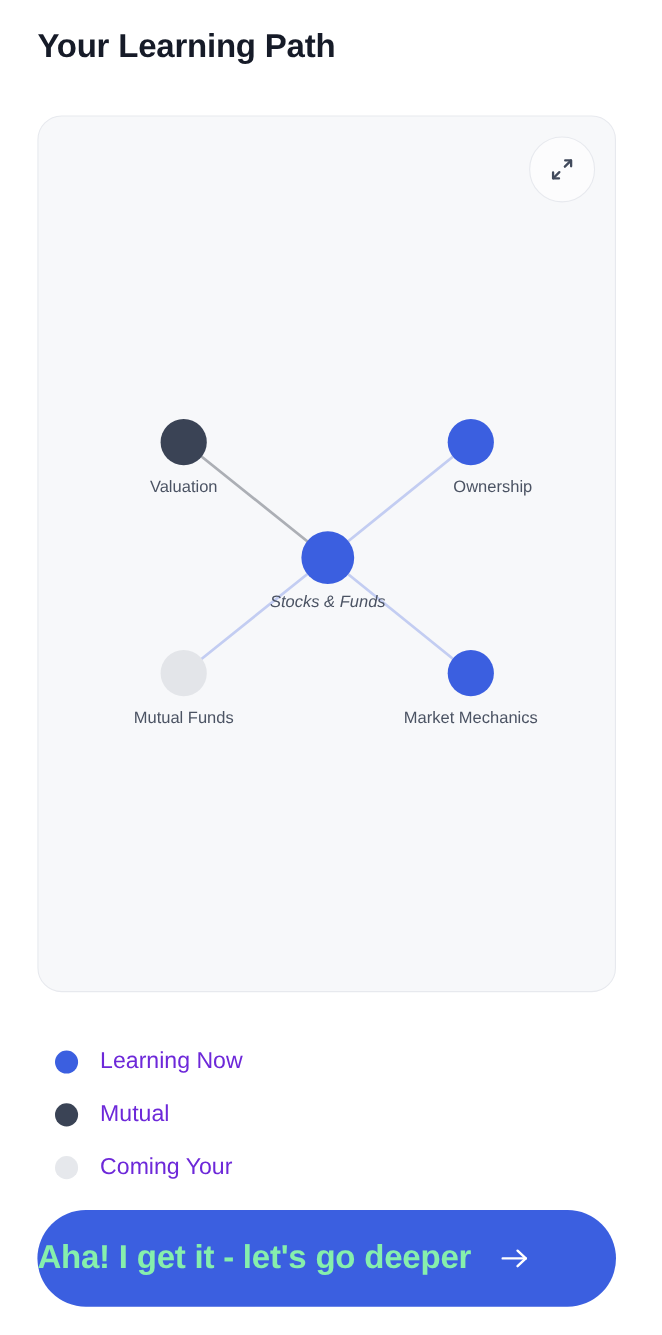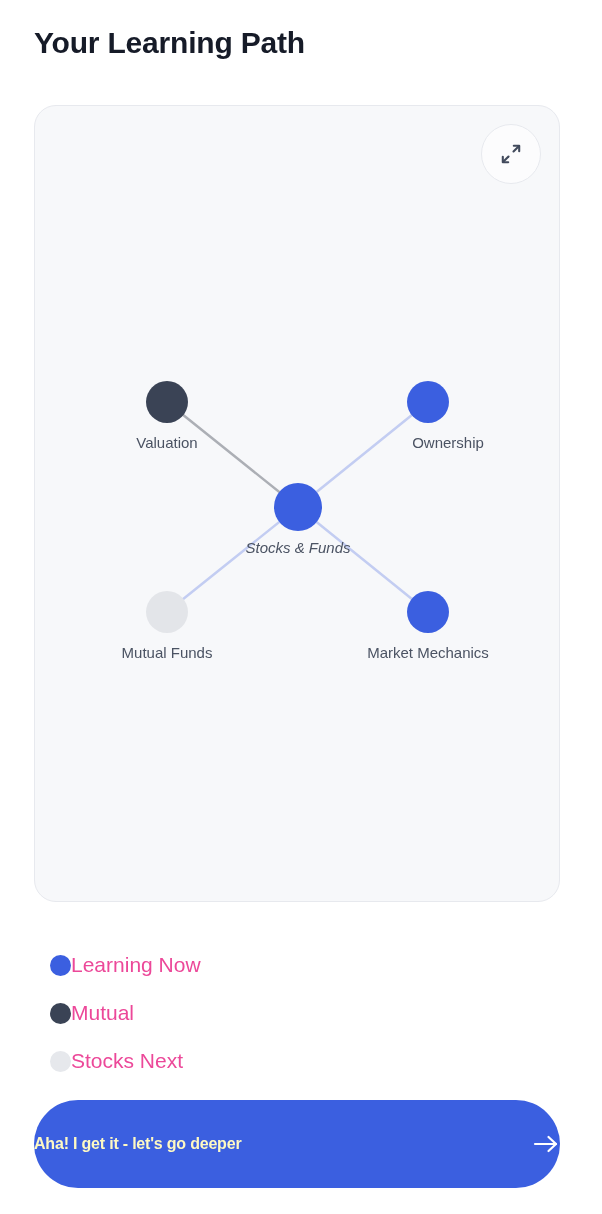--- a/index.html
+++ b/index.html
@@ -107,43 +107,44 @@
     align-items: center;
     height: 48px;
   }
   .legend-dot {
     width: 21px;
     height: 21px;
     border-radius: 50%;
     flex: 0 0 auto;
   }
   .legend-label {
+    margin-left: 20px;
     font-size: 21px;
-    color: #ec4899;
+    color: #6d28d9;
     white-space: nowrap;
   }
 
   
   .cta-button {
     position: absolute;
     left: 34px;
     top: 1100px;
     width: 526px;
     height: 88px;
     border: none;
     border-radius: 44px;
     background: #3B5FE0;
-    color: #fef9c3;
+    color: #86efac;
     font-family: "Liberation Sans", sans-serif;
-    font-size: 16px;
+    font-size: 30px;
     font-weight: bold;
     letter-spacing: -0.2px;
     display: flex;
     align-items: center;
-    justify-content: space-between;
+    justify-content: flex-start;
     gap: 26px;
     cursor: pointer;
     box-sizing: border-box;
     padding: 0;
   }
   .cta-arrow { display: flex; align-items: center; }
 </style>
 </head>
 <body>
 
@@ -191,21 +192,21 @@
       <div class="legend-row">
         <span class="legend-dot" style="background: rgb(59, 95, 224);"></span>
         <span class="legend-label">Learning Now</span>
       </div>
       <div class="legend-row">
         <span class="legend-dot" style="background: rgb(58, 67, 85);"></span>
         <span class="legend-label">Mutual</span>
       </div>
       <div class="legend-row">
         <span class="legend-dot" style="background: rgb(230, 232, 236);"></span>
-        <span class="legend-label">Stocks Next</span>
+        <span class="legend-label">Coming Your</span>
       </div>
     </div>
 
   <button class="cta-button" style="background: rgb(59, 95, 224);">
     <span>Aha! I get it - let's go deeper</span>
     <span class="cta-arrow">
       <svg width="28" height="24" viewBox="0 0 28 24" fill="none" stroke="#ffffff" stroke-width="2.2" stroke-linecap="round" stroke-linejoin="round">
         <path d="M3 12 H24"></path>
         <path d="M16.5 5 L24 12 L16.5 19"></path>
       </svg>

